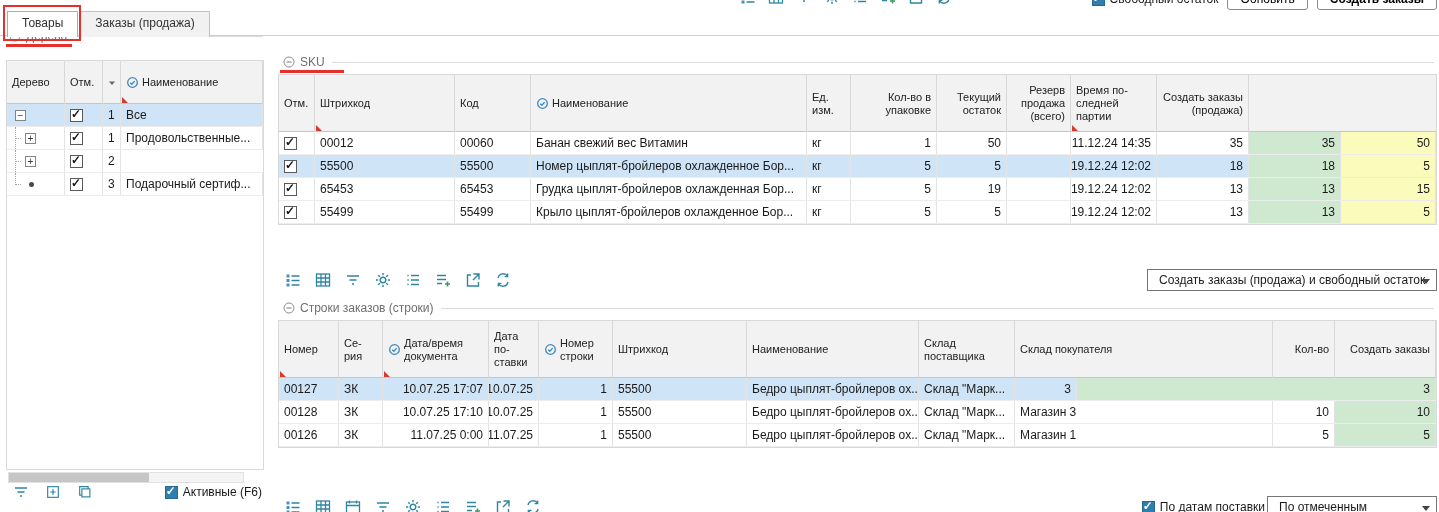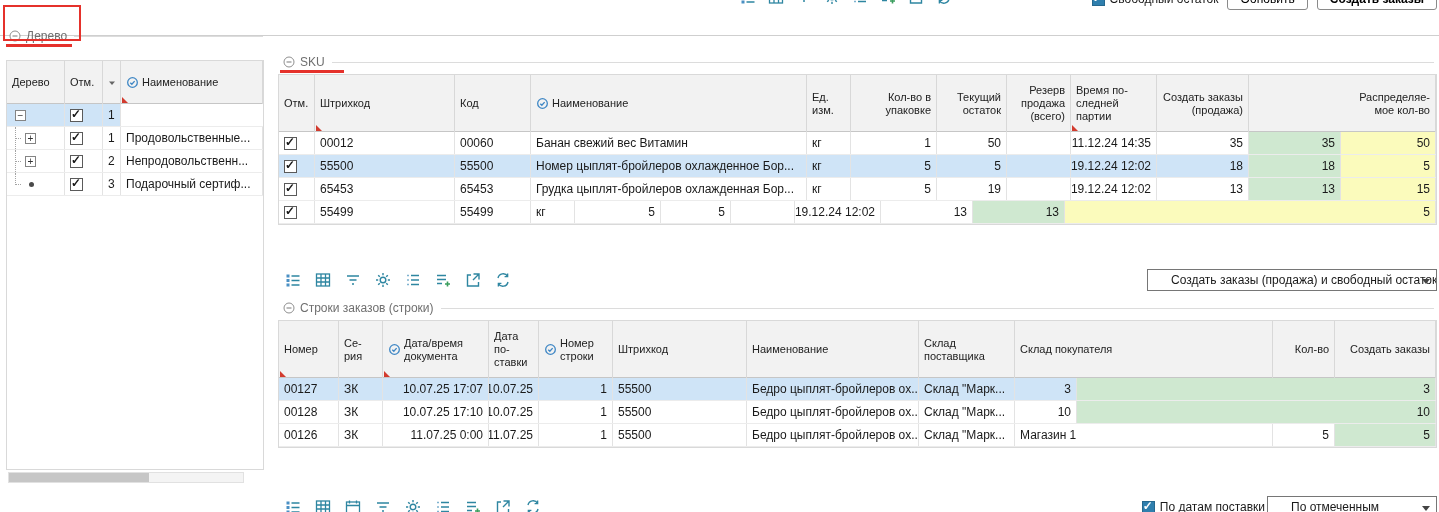--- a/index.html
+++ b/index.html
@@ -10,21 +10,21 @@
   
   .tbi{width:26px;height:20px;display:inline-flex;align-items:center;justify-content:center;cursor:pointer}
   .tbi svg{display:block}
   .mini{display:inline-flex;margin-right:3px;flex:none}
   .cb{width:13px;height:13px;border:1px solid #5a5a5a;background:#fff;display:inline-block;position:relative;box-sizing:border-box;flex:none}
   .cb.checked::after{content:"✓";position:absolute;left:0px;top:-3px;font-size:12px;font-weight:bold;color:#161616}
   .cb.blue{background:#2f7fae;border-color:#26688f}
   .cb.blue.checked::after{color:#fff}
   .cbrow{display:inline-flex;align-items:center;gap:5px;white-space:nowrap}
   .combo{display:flex;align-items:center;border:1px solid #767676;background:#fff;height:22px;box-sizing:border-box;
-         padding:0 20px 0 23px;position:relative;white-space:nowrap;overflow:hidden;cursor:pointer}
+         padding:0 20px 0 11px;position:relative;white-space:nowrap;overflow:hidden;cursor:pointer}
   .combo::after{content:"";position:absolute;right:6px;top:9px;border:4px solid transparent;border-top:5px solid #444}
   .btn{height:22px;border:1px solid #8a8a8a;background:#fff;border-radius:3px;padding:0 12px;font-size:12px;
        font-family:"Liberation Sans",sans-serif;white-space:nowrap;cursor:pointer}
   .btn.bold{font-weight:bold}
   .annotation{position:absolute;background:#e5312b;z-index:50;pointer-events:none}
   .annotation.rect{background:transparent;border:2px solid #e5312b}
 
   
   .group-head{position:absolute;left:0;right:0;top:0;height:16px;display:flex;align-items:center;padding-left:5px;box-sizing:border-box}
   .group-title{color:#6f6f6f;margin-left:5px;white-space:nowrap}
@@ -169,20 +169,24 @@
       <span class="cbrow">
         <span class="cb blue checked"></span>
         <span>Свободный остаток</span>
       </span>
       <button class="btn">Обновить</button>
       <button class="btn bold">Создать заказы</button>
     </div>
   </div>
 
   <div id="tabline"></div>
+  <div id="tabs">
+    <div class="tab active">Товары</div>
+    <div class="tab">Заказы (продажа)</div>
+  </div>
   <div class="annotation rect" style="left:3px;top:5px;width:74px;height:32px"></div>
 
   <div id="tree-panel">
     <div class="group-head">
       <span class="collapse-ic">
           <svg width="12" height="12" viewBox="0 0 12 12">
             <circle cx="6" cy="6" r="5" fill="#fff" stroke="#8f8f8f" stroke-width="1"></circle>
             <path d="M3.5 6h5" stroke="#8f8f8f" stroke-width="1.2"></path>
           </svg>
         </span>
@@ -217,57 +221,83 @@
         </div>
       </div>
       <div class="trow sel x-minus">
           <div class="c t-tree tree-c">
             <span class="exp minus">−</span>
           </div>
           <div class="c t-mark">
             <span class="cb checked"></span>
           </div>
           <div class="c t-num">1</div>
+          <div class="c t-name">Все</div>
         </div>
         <div class="trow x-plus">
           <div class="c t-tree tree-c">
             <span class="exp plus">+</span>
           </div>
           <div class="c t-mark">
             <span class="cb checked"></span>
           </div>
           <div class="c t-num">1</div>
           <div class="c t-name">Продовольственные...</div>
         </div>
         <div class="trow x-plus">
           <div class="c t-tree tree-c">
             <span class="exp plus">+</span>
           </div>
           <div class="c t-mark">
             <span class="cb checked"></span>
           </div>
           <div class="c t-num">2</div>
-          <div class="c t-name">Непродовольственн...</div>
         </div>
         <div class="trow x-dot">
           <div class="c t-tree tree-c">
             <span class="exp dot"></span>
           </div>
           <div class="c t-mark">
             <span class="cb checked"></span>
           </div>
           <div class="c t-num">3</div>
           <div class="c t-name">Подарочный сертиф...</div>
         </div>
     </div>
 
     <div id="tree-hscroll">
         <div class="thumb"></div>
       </div>
 
+    <div id="tree-footer">
+      <span class="icons">
+          <span class="tbi">
+            <svg width="18" height="18" viewBox="0 0 18 18">
+              <path d="M3 5h12M5.5 9h7M8 13h2" stroke="#2e86a1" stroke-width="1.6"></path>
+            </svg>
+          </span>
+          <span class="tbi">
+            <svg width="16" height="16" viewBox="0 0 18 18">
+              <rect x="3" y="3" width="12" height="12" fill="none" stroke="#2e86a1" stroke-width="1.3"></rect>
+              <path d="M9 6v6M6 9h6" stroke="#2e86a1" stroke-width="1.4"></path>
+            </svg>
+          </span>
+          <span class="tbi">
+            <svg width="16" height="16" viewBox="0 0 18 18">
+              <rect x="5.5" y="5.5" width="9" height="9" fill="none" stroke="#2e86a1" stroke-width="1.3"></rect>
+              <path d="M12.5 5.5V3H3v9.5h2.5" fill="none" stroke="#2e86a1" stroke-width="1.3"></path>
+            </svg>
+          </span>
+        </span>
+      <span class="spacer"></span>
+      <span class="cbrow">
+        <span class="cb blue checked"></span>
+        <span>Активные (F6)</span>
+      </span>
+    </div>
   </div>
 
   <div id="right-area">
 
     <div class="group-head">
       <span class="collapse-ic">
           <svg width="12" height="12" viewBox="0 0 12 12">
             <circle cx="6" cy="6" r="5" fill="#fff" stroke="#8f8f8f" stroke-width="1"></circle>
             <path d="M3.5 6h5" stroke="#8f8f8f" stroke-width="1.2"></path>
           </svg>
@@ -315,24 +345,20 @@
 (всего)</span>
           </div>
         <div class="h s-batch sorted">
             <span class="txt">Время по-
 следней
 партии</span>
           </div>
         <div class="h s-create r">
             <span class="txt">Создать заказы
 (продажа)</span>
-          </div>
-        <div class="h s-dist r">
-            <span class="txt">Распределяе-
-мое кол-во</span>
           </div>
       </div>
       <div class="trow">
           <div class="c s-otm">
             <span class="cb checked"></span>
           </div>
           <div class="c s-bar">00012</div>
           <div class="c s-code">00060</div>
           <div class="c s-name">Банан свежий вес Витамин</div>
           <div class="c s-unit">кг</div>
@@ -375,20 +401,21 @@
           <div class="c s-int num">13</div>
           <div class="c s-create num green">13</div>
           <div class="c s-dist num yellow">15</div>
         </div>
         <div class="trow">
           <div class="c s-otm">
             <span class="cb checked"></span>
           </div>
           <div class="c s-bar">55499</div>
           <div class="c s-code">55499</div>
+          <div class="c s-name">Крыло цыплят-бройлеров охлажденное Бор...</div>
           <div class="c s-unit">кг</div>
           <div class="c s-pack num">5</div>
           <div class="c s-cur num">5</div>
           <div class="c s-res num"></div>
           <div class="c s-batch num">19.12.24 12:02</div>
           <div class="c s-int num">13</div>
           <div class="c s-create num green">13</div>
           <div class="c s-dist num yellow">5</div>
         </div>
     </div>
@@ -528,20 +555,21 @@
         </div>
         <div class="trow">
           <div class="c o-num">00128</div>
           <div class="c o-ser">ЗК</div>
           <div class="c o-dt num">10.07.25 17:10</div>
           <div class="c o-del num">10.07.25</div>
           <div class="c o-line num">1</div>
           <div class="c o-bar">55500</div>
           <div class="c o-name">Бедро цыплят-бройлеров ох...</div>
           <div class="c o-sup">Склад  "Марк...</div>
+          <div class="c o-buy">Магазин 3</div>
           <div class="c o-qty num">10</div>
           <div class="c o-create num green">10</div>
         </div>
         <div class="trow">
           <div class="c o-num">00126</div>
           <div class="c o-ser">ЗК</div>
           <div class="c o-dt num">11.07.25 0:00</div>
           <div class="c o-del num">11.07.25</div>
           <div class="c o-line num">1</div>
           <div class="c o-bar">55500</div>

